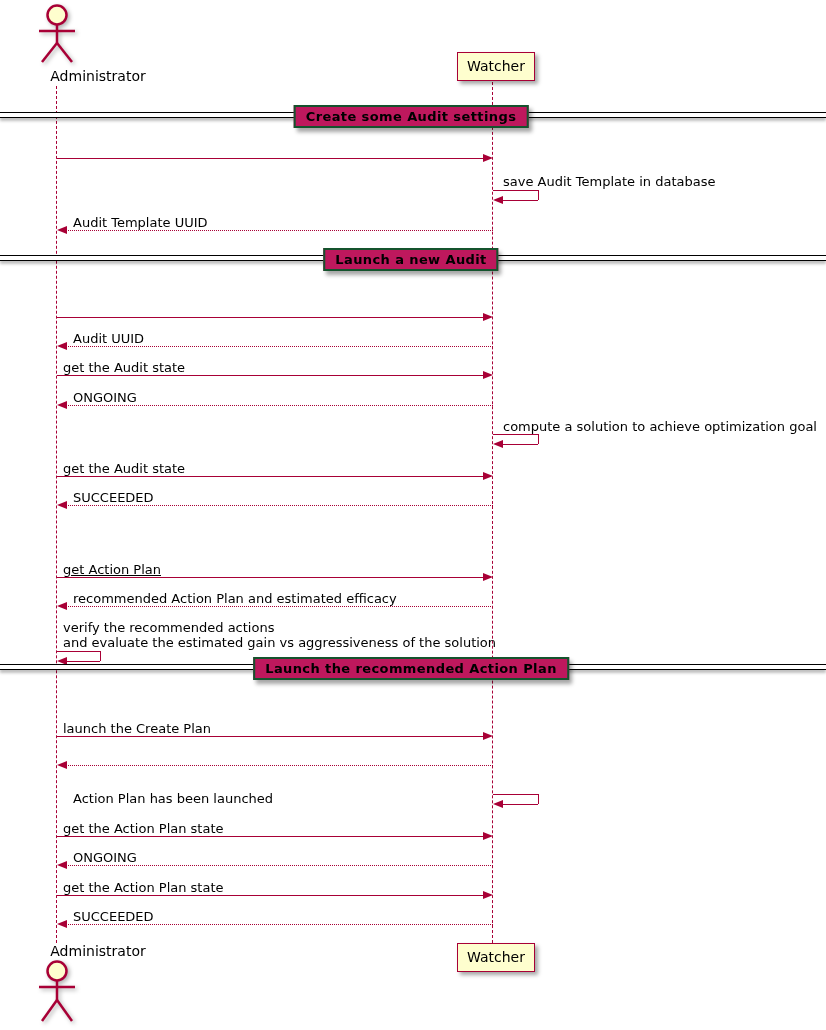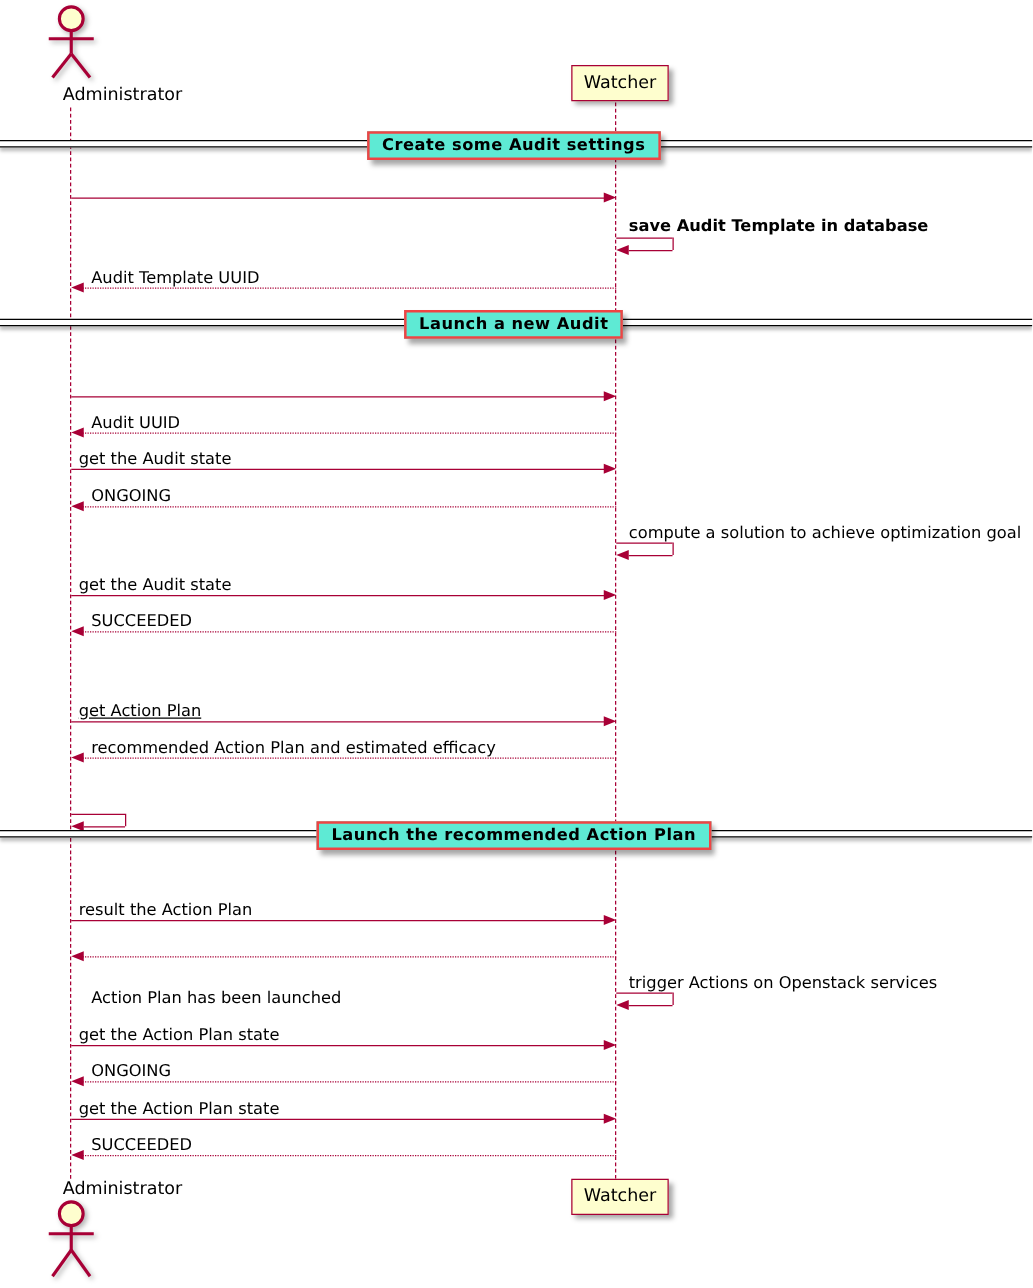--- a/index.html
+++ b/index.html
@@ -17,21 +17,21 @@
   }
   
   .actor-label{position:absolute;left:0;width:114px;text-align:center;font-size:14px;line-height:15px;padding-left:41px;}
   .actor-svg{position:absolute;filter:drop-shadow(2.5px 2.5px 2px rgba(0,0,0,0.3));}
   
   .divider{position:absolute;left:0;width:826px;height:23px;}
   .dlines{position:absolute;left:0;right:0;top:7px;height:4px;
     border-top:1.5px solid #000;border-bottom:1.5px solid #000;background:#fff;
     box-shadow:0 3px 3px rgba(0,0,0,0.25);}
   .dbox{position:absolute;top:0;left:411px;transform:translateX(-50%);
-    background:#5eead4;border:2px solid #ef4444;padding:2px 10px;
+    background:#be185d;border:2px solid #14532d;padding:2px 10px;
     font-size:13px;line-height:15px;font-weight:bold;letter-spacing:0.4px;white-space:nowrap;
     box-shadow:3px 4px 4px rgba(0,0,0,0.35);}
   
   .msg{position:absolute;font-size:13px;line-height:15px;white-space:pre-line;}
   .arrow{position:absolute;height:0;border-top:1px solid #A80036;}
   .arrow.dotted{border-top-style:dotted;}
   .vline{position:absolute;width:0;border-left:1px solid #A80036;}
   .ah{position:absolute;width:0;height:0;}
   .ah-right{border-left:10px solid #A80036;border-top:4px solid transparent;border-bottom:4px solid transparent;}
   .ah-left{border-right:10px solid #A80036;border-top:4px solid transparent;border-bottom:4px solid transparent;}
@@ -56,21 +56,21 @@
   <div class="participant" style="left:457px;top:52px;">Watcher</div>
 
   <div class="divider" style="top:105px;">
     <div class="dlines"></div>
     <div class="dbox">Create some Audit settings</div>
   </div>
 
   <div class="arrow" style="left:57px;top:158px;width:427px;"></div>
   <div class="ah ah-right" style="left:483px;top:154px;"></div>
 
-  <div class="msg" style="left:503px;top:174px;font-weight:bold;">save Audit Template in database</div>
+  <div class="msg" style="left:503px;top:174px;">save Audit Template in database</div>
   <div class="arrow" style="left:493px;top:190px;width:45px;"></div>
   <div class="vline" style="left:538px;top:190px;height:10px;"></div>
   <div class="arrow" style="left:503px;top:200px;width:35px;"></div>
   <div class="ah ah-left" style="left:493px;top:196px;"></div>
 
   <div class="msg" style="left:73px;top:215px;">Audit Template UUID</div>
   <div class="arrow dotted" style="left:66px;top:230px;width:427px;"></div>
   <div class="ah ah-left" style="left:57px;top:226px;"></div>
 
   <div class="divider" style="top:248px;text-align:right;">
@@ -109,39 +109,40 @@
 
 
   <div class="msg" style="left:63px;top:562px;text-decoration:underline;">get Action Plan</div>
   <div class="arrow" style="left:57px;top:577px;width:427px;"></div>
   <div class="ah ah-right" style="left:483px;top:573px;"></div>
 
   <div class="msg" style="left:73px;top:591px;">recommended Action Plan and estimated efficacy</div>
   <div class="arrow dotted" style="left:66px;top:606px;width:427px;"></div>
   <div class="ah ah-left" style="left:57px;top:602px;"></div>
 
+  <div class="msg" style="left:63px;top:620px;">verify the recommended actions
+and evaluate the estimated gain vs aggressiveness of the solution</div>
   <div class="arrow" style="left:57px;top:651px;width:43px;"></div>
   <div class="vline" style="left:100px;top:651px;height:10px;"></div>
   <div class="arrow" style="left:67px;top:661px;width:33px;"></div>
   <div class="ah ah-left" style="left:57px;top:657px;"></div>
 
   <div class="divider" style="top:657px;">
     <div class="dlines"></div>
     <div class="dbox">Launch the recommended Action Plan</div>
   </div>
 
-  <div class="msg" style="left:63px;top:721px;">result the Action Plan</div>
+  <div class="msg" style="left:63px;top:721px;">launch the Create Plan</div>
   <div class="arrow" style="left:57px;top:736px;width:427px;"></div>
   <div class="ah ah-right" style="left:483px;top:732px;"></div>
 
   <div class="msg" style="left:73px;top:791px;">Action Plan has been launched</div>
   <div class="arrow dotted" style="left:66px;top:765px;width:427px;"></div>
   <div class="ah ah-left" style="left:57px;top:761px;"></div>
 
-  <div class="msg" style="left:503px;top:779px;">trigger Actions on Openstack services</div>
   <div class="arrow" style="left:493px;top:794px;width:45px;"></div>
   <div class="vline" style="left:538px;top:794px;height:10px;"></div>
   <div class="arrow" style="left:503px;top:804px;width:35px;"></div>
   <div class="ah ah-left" style="left:493px;top:800px;"></div>
 
   <div class="msg" style="left:63px;top:821px;">get the Action Plan state</div>
   <div class="arrow" style="left:57px;top:836px;width:427px;"></div>
   <div class="ah ah-right" style="left:483px;top:832px;"></div>
 
   <div class="msg" style="left:73px;top:850px;">ONGOING</div>

